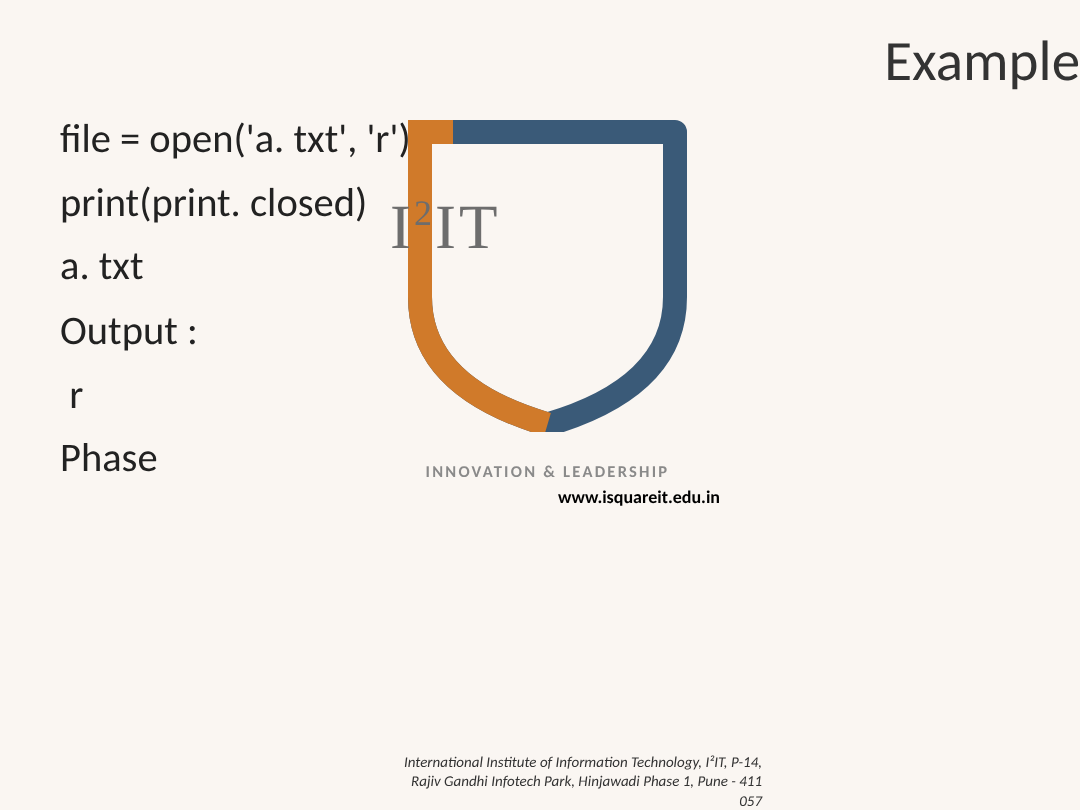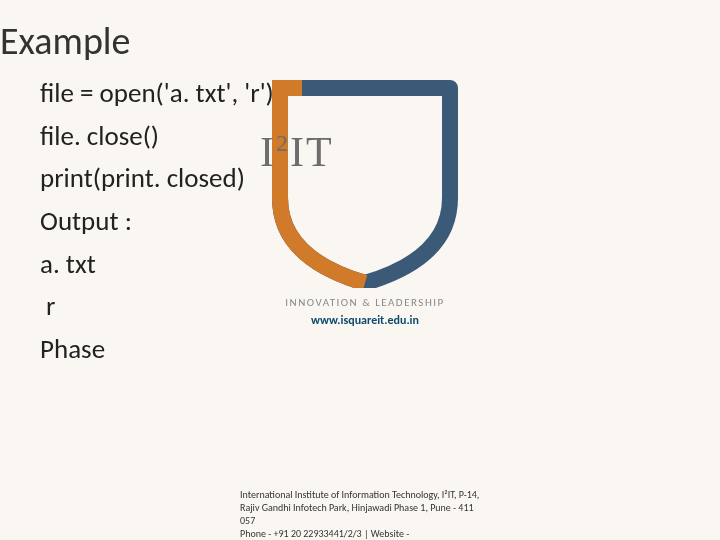--- a/index.html
+++ b/index.html
@@ -9,21 +9,21 @@
     background: #faf6f2;
     font-family: Calibri, 'Segoe UI', sans-serif;
     position: relative;
     overflow: hidden;
   }
   .title {
     position: absolute;
     top: 18px;
     left: 0;
     right: 0;
-    text-align: left;
+    text-align: right;
     font-size: 38px;
     color: #333;
     font-weight: 400;
   }
   .code-block {
     position: absolute;
     top: 72px;
     left: 40px;
     font-size: 27px;
     color: #222;
@@ -52,51 +52,52 @@
     font-size: 42px;
     font-weight: normal;
     color: #6d6d6d;
     letter-spacing: 2px;
   }
   .logo-text sup { font-size: 24px; vertical-align: super; }
   .tagline {
     font-size: 11px;
     color: #8a8a8a;
     letter-spacing: 1.5px;
-    margin-top: 8px;
-    font-weight: normal;
+    margin-top: 20px;
+    font-weight: bold;
   }
   .website {
     font-size: 12px;
-    color: #0c4a6e;
+    color: #000000;
     margin-top: 4px;
     font-weight: bold;
+    text-align: right;
   }
   .footer {
     position: absolute;
     bottom: 0;
-    left: 240px;
+    left: 258px;
     width: 250px;
-    text-align: left;
+    text-align: right;
     font-size: 10px;
     line-height: 1.3;
     color: #333;
+    font-style: italic;
   }
 </style>
 </head>
 <body>
 
 <div class="title">Example</div>
 
 <div class="code-block">
   <div class="code-line">file = open('a. txt', 'r')</div>
-  <div class="code-line">file. close()</div>
   <div class="code-line">print(print. closed)</div>
+  <div class="code-line">a. txt</div>
   <div class="code-line">Output :</div>
-  <div class="code-line">a. txt</div>
   <div class="code-line"> r</div>
   <div class="code-line">Phase</div>
 </div>
 
 <div class="logo-wrap">
   <div class="logo-shield">
     <svg viewBox="0 0 210 210" width="210" height="210">
       <path d="M20 10 L190 10 L190 120 Q190 180 105 205 Q20 180 20 120 Z" fill="none" stroke="#3a5a78" stroke-width="16" stroke-linejoin="round"></path>
       <path d="M20 10 L20 120 Q20 180 105 205" fill="none" stroke="#d07a2a" stroke-width="16" stroke-linecap="butt"></path>
       <rect x="12" y="2" width="30" height="16" fill="#d07a2a"></rect>
@@ -104,14 +105,13 @@
     <div class="logo-text">
       <span>I</span><sup>2</sup><span>IT</span>
     </div>
   </div>
   <div class="tagline">INNOVATION &amp; LEADERSHIP</div>
   <div class="website">www.isquareit.edu.in</div>
 </div>
 
 <div class="footer">
   <div>International Institute of Information Technology, I²IT, P-14, Rajiv Gandhi Infotech Park, Hinjawadi Phase 1, Pune - 411 057</div>
-  <div>Phone - +91 20 22933441/2/3 | Website -</div>
 </div>
 
 </body></html>

